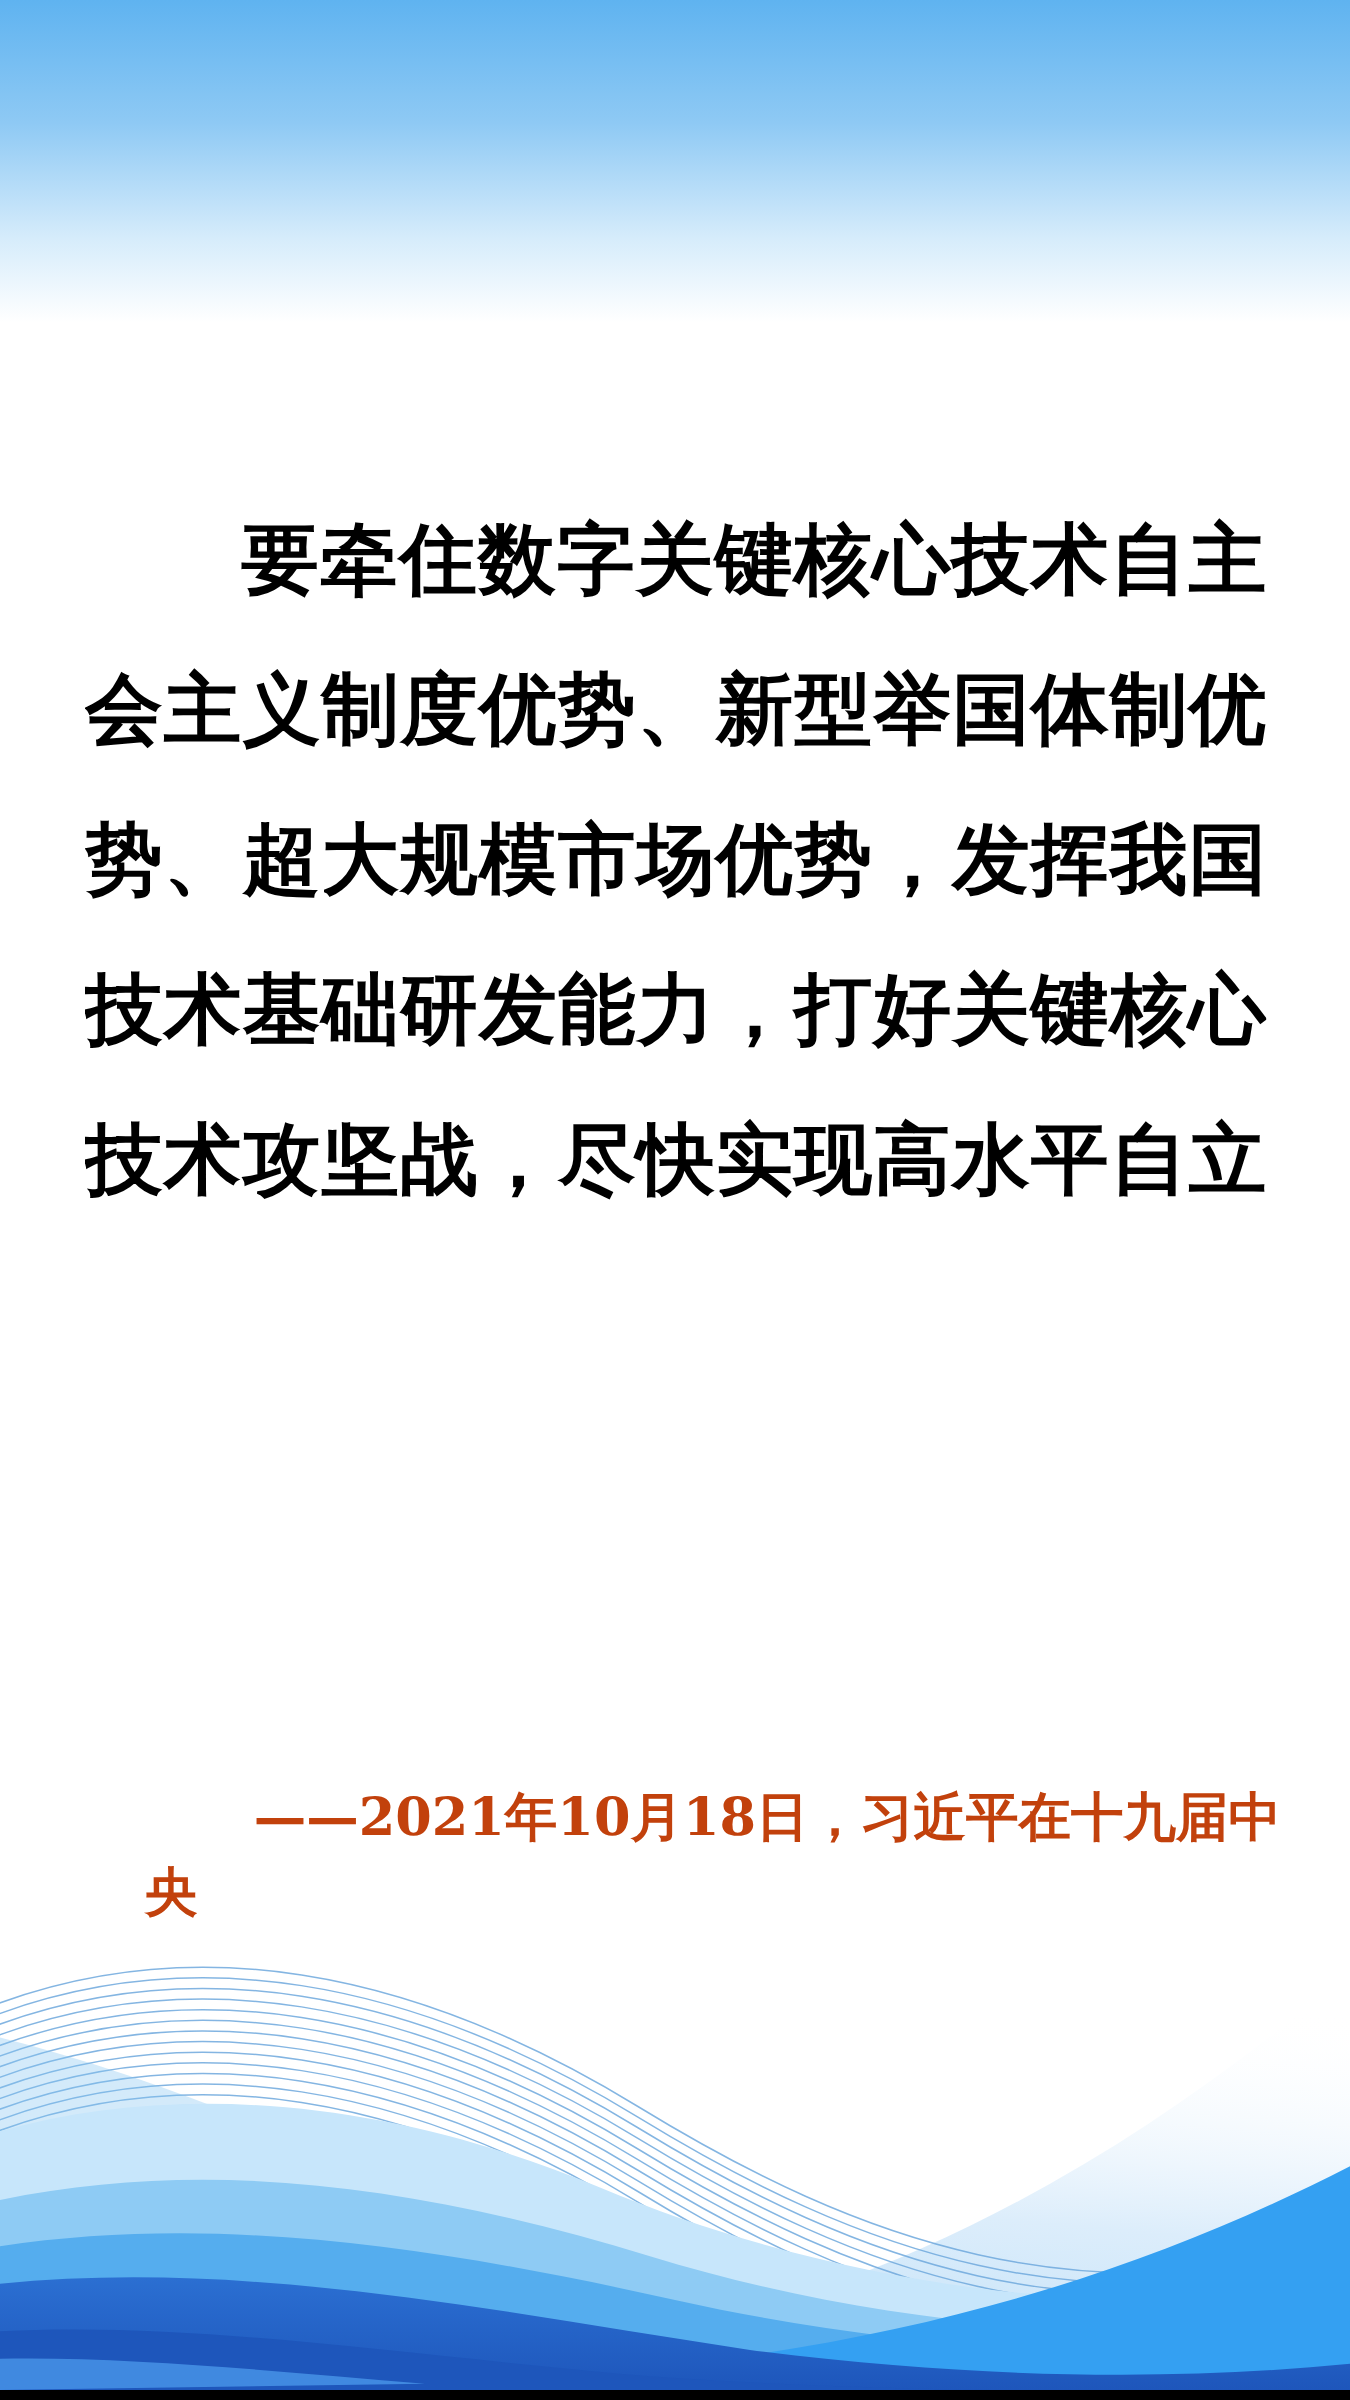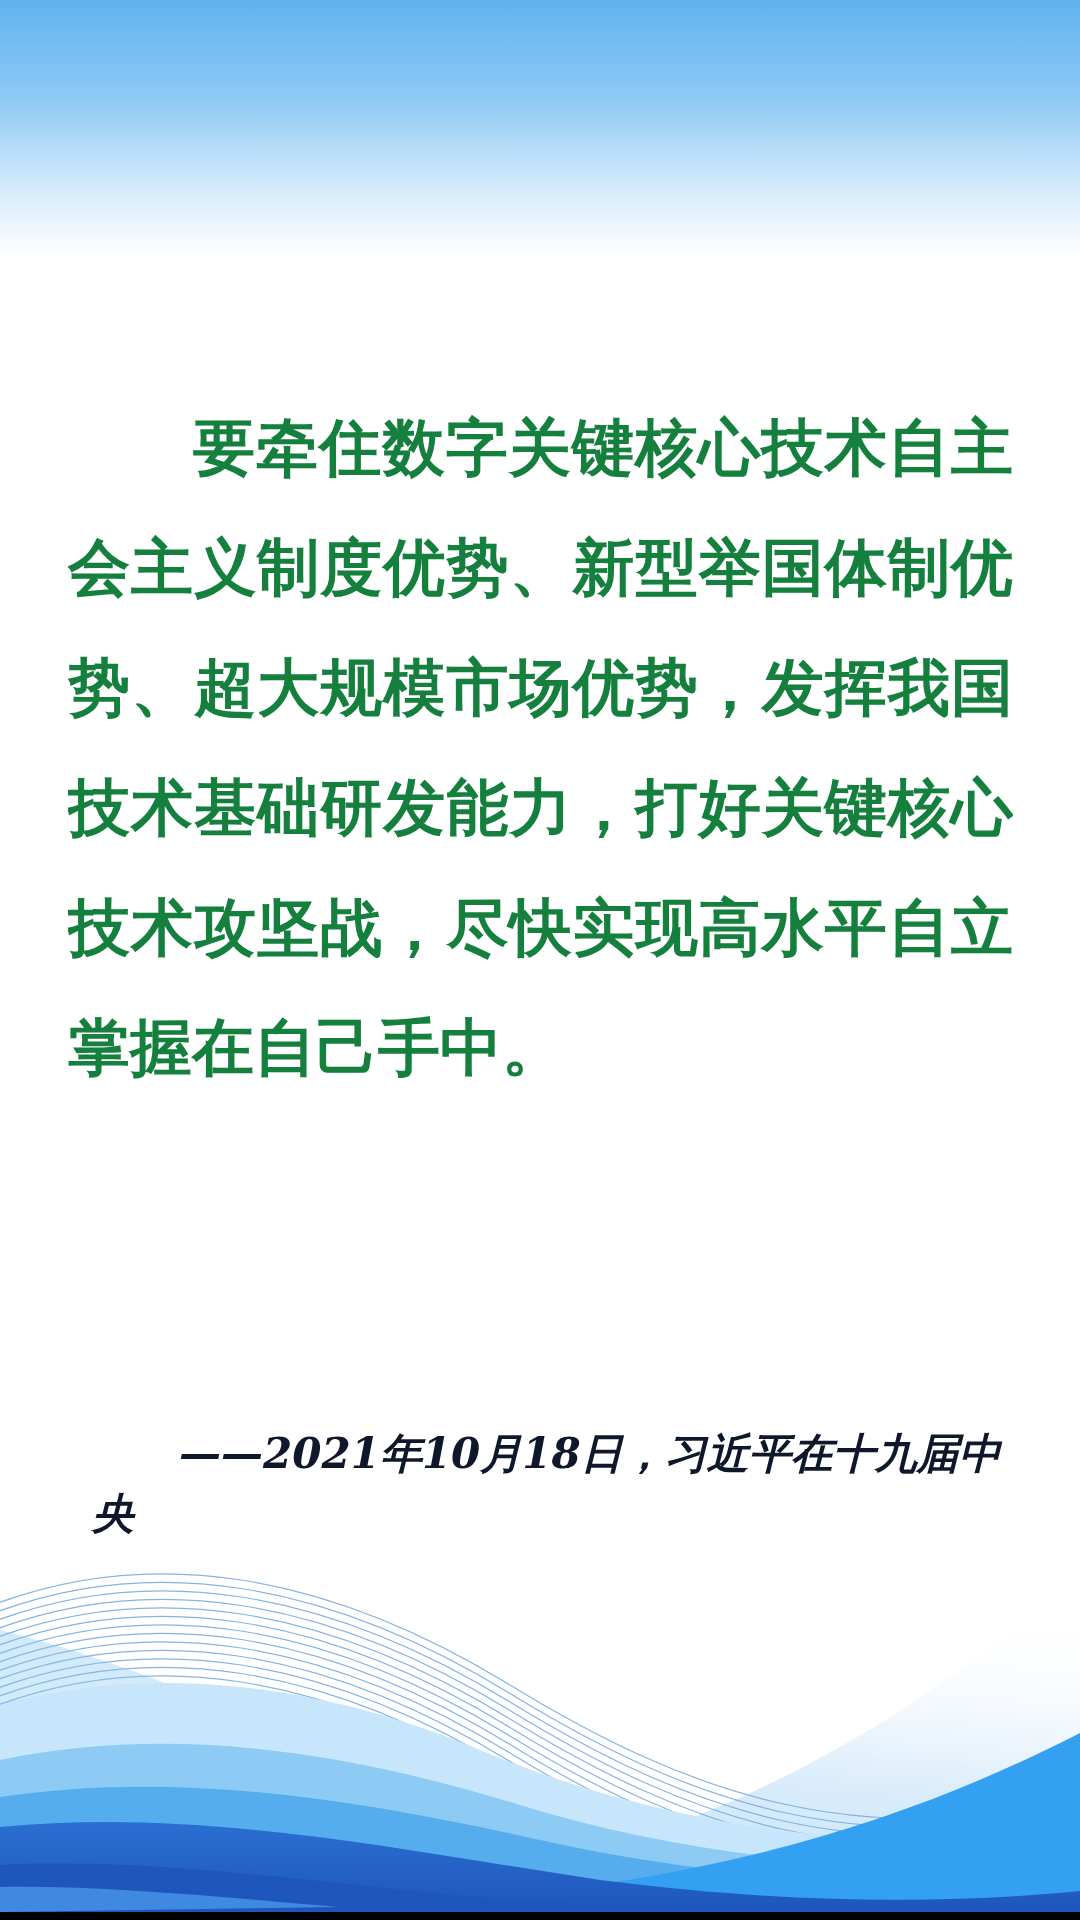--- a/index.html
+++ b/index.html
@@ -17,45 +17,44 @@
     top:0;left:0;
     width:1080px;height:258px;
     background:linear-gradient(180deg,#5fb3f0 0%,#8ec9f4 38%,#d6ecfb 74%,#ffffff 100%);
   }
   
   .quote{
     position:absolute;
     top:388px;
     left:68px;
     width:945px;
-    color:#15803d;
+    color:#000000;
     font-size:62px;
     line-height:120px;
     font-weight:600;
     letter-spacing:0;
   }
   .quote-line{
     height:120px;
     overflow:hidden;
     text-align:justify;
     text-align-last:justify;
   }
   .quote-line.first{ text-indent:125px; }
   .quote-line.last{ text-align-last:left; }
   
   .attribution{
     position:absolute;
     top:1424px;
-    left:92px;
+    left:116px;
     width:920px;
-    color:#0f172a;
+    color:#c2410c;
     font-size:42px;
     line-height:60px;
     font-weight:600;
-    font-style:italic;
   }
   .attr-line1{ text-indent:87px; }
   
   .waves{
     position:absolute;
     left:0;
     bottom:8px;
     width:1080px;
     height:377px;
     display:block;
@@ -75,21 +74,20 @@
 <div class="page">
 
   <div class="sky"></div>
 
   <div class="quote">
       <div class="quote-line first">要牵住数字关键核心技术自主</div>
       <div class="quote-line">会主义制度优势、新型举国体制优</div>
       <div class="quote-line">势、超大规模市场优势，发挥我国社</div>
       <div class="quote-line">技术基础研发能力，打好关键核心</div>
       <div class="quote-line">技术攻坚战，尽快实现高水平自立</div>
-      <div class="quote-line last">掌握在自己手中。</div>
     </div>
 
   <div class="attribution">
     <div class="attr-line attr-line1">——2021年10月18日，习近平在十九届中央</div>
   </div>
 
   <svg class="waves" viewBox="0 0 1080 377" preserveAspectRatio="none" aria-hidden="true">
     <defs>
       <linearGradient id="gSwoosh" x1="0.6" y1="0" x2="0.35" y2="1">
         <stop offset="0" stop-color="#ffffff" stop-opacity="0"></stop>

